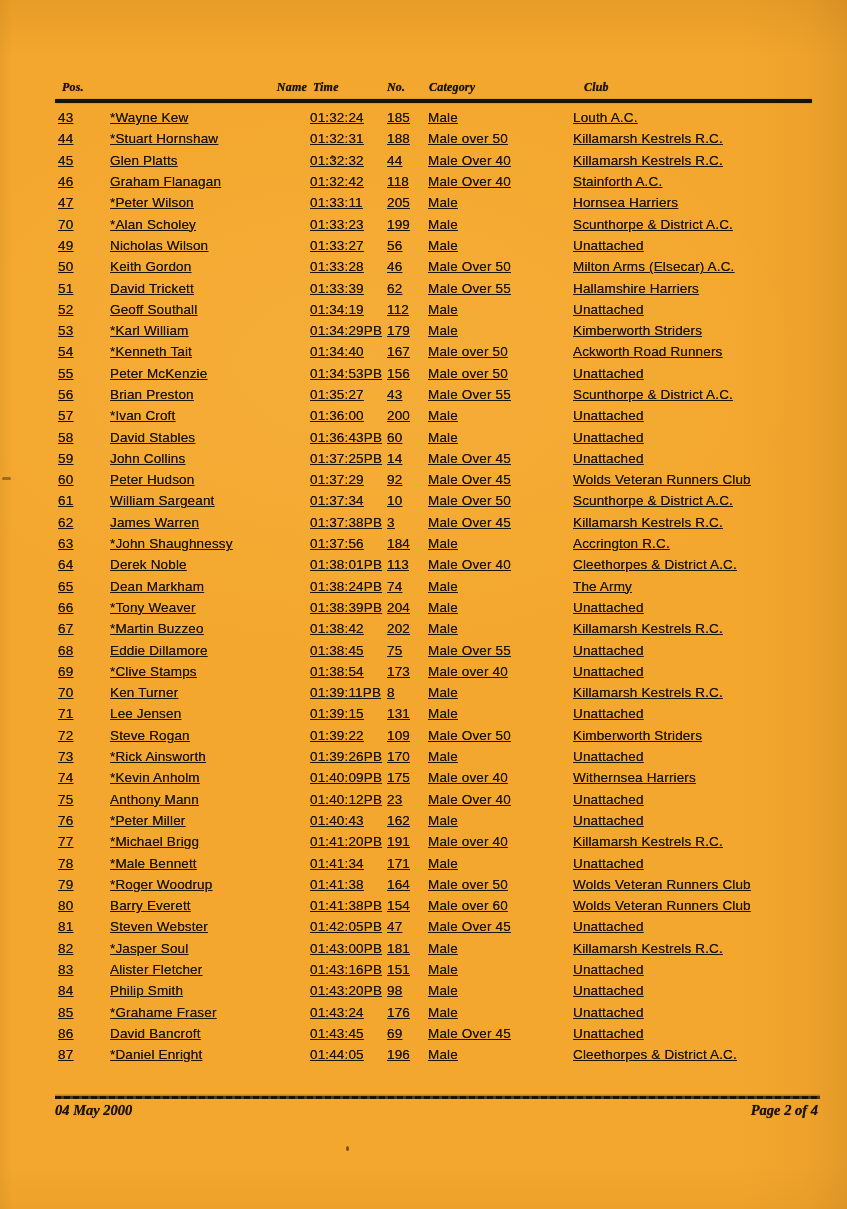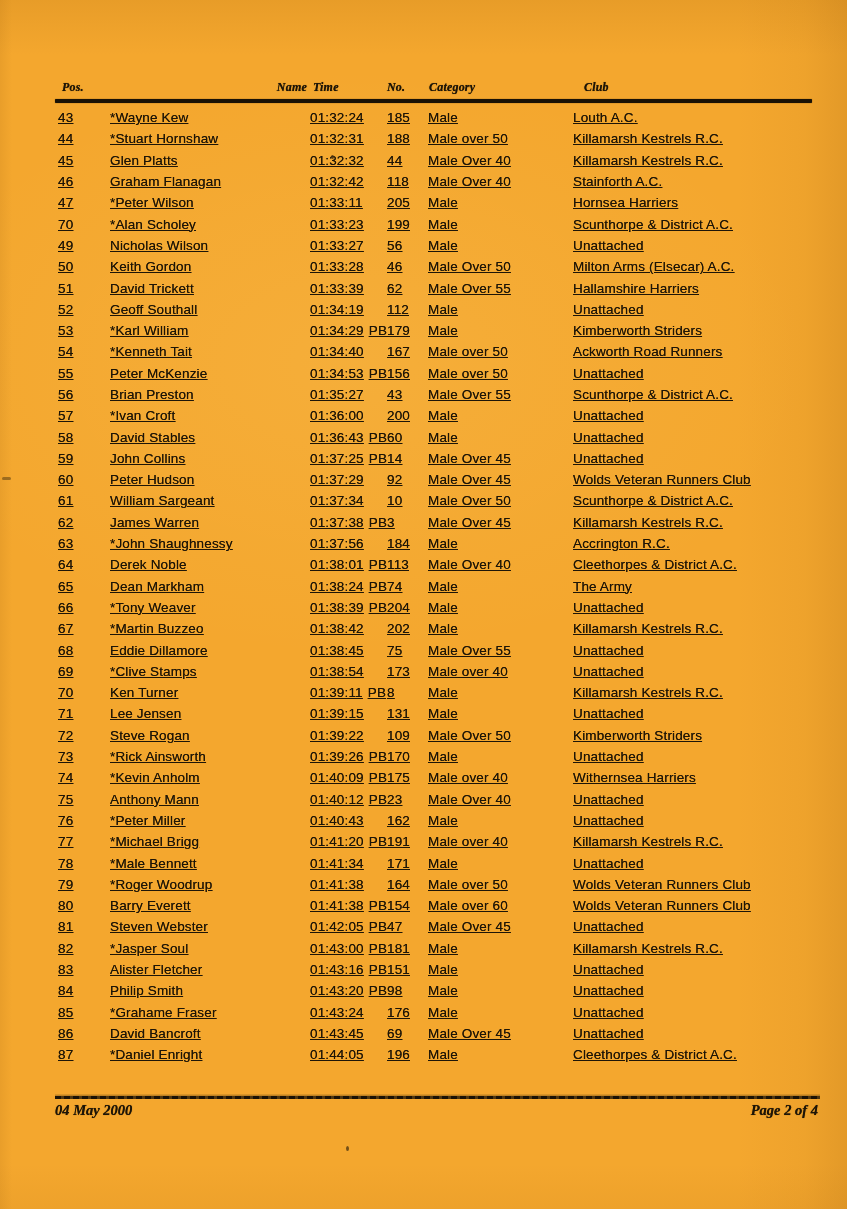--- a/index.html
+++ b/index.html
@@ -54,21 +54,21 @@
     text-shadow:0 0 0.6px rgba(35,24,7,0.85);
   }
   .row{height:21.3px;text-decoration:underline;}
   .c{white-space:nowrap;overflow:visible;}
   .c.c-pos{padding-left:3px;}
   .c.c-name{padding-left:0;}
   .c.c-time{padding-left:3px;}
   .c.c-no{text-align:left;padding-right:2px;}
   .c.c-cat{padding-left:6px;}
   .c.c-club{padding-left:0;}
-  .pb:not(:empty){margin-left:5px;}
+  .pb:not(:empty){}
   
   .footer-rule{
     position:absolute;left:55px;top:1096px;width:765px;height:3px;
     background:repeating-linear-gradient(90deg,#1a1205 0 6px,rgba(26,18,5,0.75) 6px 9px);
     box-shadow:0 -1.5px 0 rgba(26,18,5,0.25);
   }
   .footer{
     position:absolute;left:55px;top:1101px;width:763px;height:18px;
     display:flex;justify-content:space-between;align-items:center;
     font-family:"Liberation Serif", serif;

